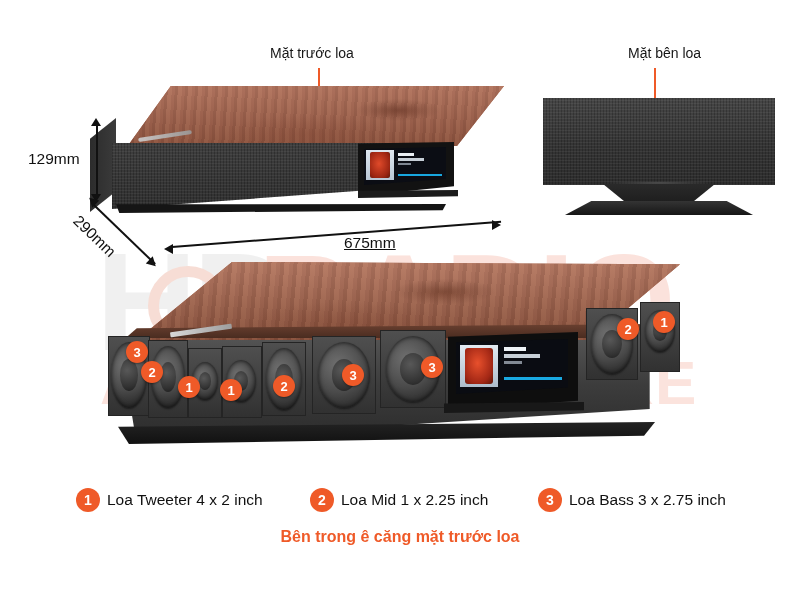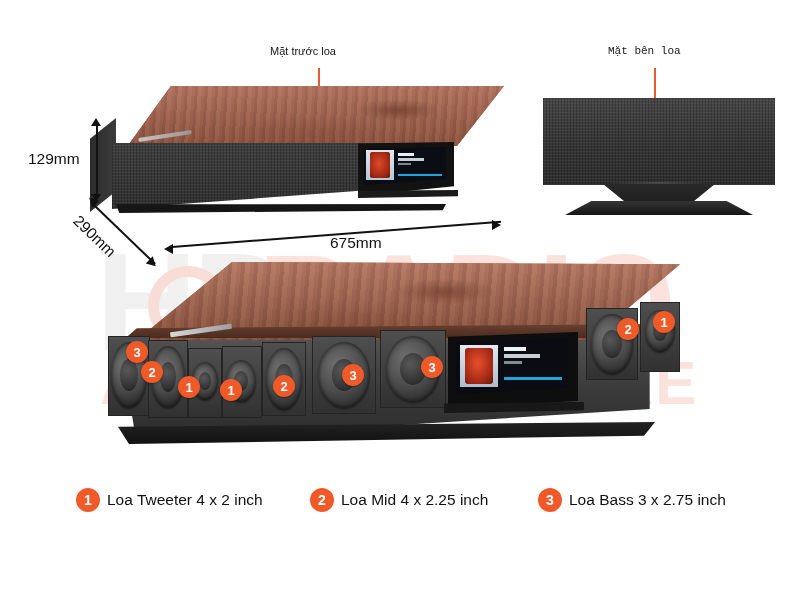--- a/index.html
+++ b/index.html
@@ -30,24 +30,24 @@
     content:"";position:absolute;left:23px;top:23px;width:24px;height:24px;
     border-radius:50%;background:#f7ddd5;
   }
   .wm-sub{
     left:100px;top:352px;font-size:62px;font-weight:bold;letter-spacing:2px;
     color:#fbe3dd;line-height:1;white-space:nowrap;
   }
 
   
   .heading{
-    position:absolute;font-size:11px;color:#161616;white-space:nowrap;
+    position:absolute;font-size:14px;color:#161616;white-space:nowrap;
   }
   #h-front{left:270px;top:45px;}
-  #h-side{left:608px;top:45px;font-family:Liberation Mono, monospace;}
+  #h-side{left:628px;top:45px;}
 
   
   .leader{position:absolute;width:2px;background:#ef5a28;}
   #leader-front{left:318px;top:68px;height:88px;}
   #leader-side{left:654px;top:68px;height:82px;}
   .leader-dot{
     position:absolute;width:11px;height:11px;border-radius:50%;
     background:#ef5a28;border:2px solid #c94a1e;box-sizing:border-box;
   }
   #dot-front{left:313px;top:152px;}
@@ -126,21 +126,21 @@
   #unit-top .grille-strip{
     position:absolute;left:48px;top:48px;width:54px;height:4px;
     background:linear-gradient(90deg,#cfcfcf,#9a9a9a);
     transform:rotate(-8.5deg);border-radius:2px;opacity:.9;
   }
 
   
   .dim-label{position:absolute;font-size:15.5px;color:#111;white-space:nowrap;}
   #lbl-129{left:28px;top:150px;}
   #lbl-290{left:82px;top:212px;transform:rotate(44deg);transform-origin:left top;}
-  #lbl-675{left:330px;top:234px;}
+  #lbl-675{left:344px;top:234px;text-decoration:underline;}
 
   .dim-line{position:absolute;background:#111;}
   #dim-v{left:96px;top:124px;width:1.6px;height:72px;}
   .arrow{position:absolute;width:0;height:0;}
   #dim-v-a1{left:91px;top:118px;border-left:5px solid transparent;border-right:5px solid transparent;border-bottom:8px solid #111;}
   #dim-v-a2{left:91px;top:194px;border-left:5px solid transparent;border-right:5px solid transparent;border-top:8px solid #111;}
 
   #dim-d{left:92px;top:202px;width:88px;height:1.6px;transform:rotate(44deg);transform-origin:left center;}
   #dim-d-a1{left:88px;top:196px;border-top:5px solid transparent;border-bottom:5px solid transparent;border-right:9px solid #111;transform:rotate(44deg);}
   #dim-d-a2{left:148px;top:258px;border-top:5px solid transparent;border-bottom:5px solid transparent;border-left:9px solid #111;transform:rotate(44deg);}
@@ -406,22 +406,23 @@
       <div class="badge" style="left: 653px; top: 311px;">1</div>
     </div>
 
   <div id="legend">
     <div class="leg-item" id="leg-0">
       <div class="leg-badge">1</div>
       <div class="leg-text">Loa Tweeter 4 x 2 inch</div>
     </div>
     <div class="leg-item" id="leg-1">
       <div class="leg-badge">2</div>
-      <div class="leg-text">Loa Mid 4 x 2.25 inch</div>
+      <div class="leg-text">Loa Mid 1 x 2.25 inch</div>
     </div>
     <div class="leg-item" id="leg-2">
       <div class="leg-badge">3</div>
       <div class="leg-text">Loa Bass 3 x 2.75 inch</div>
     </div>
   </div>
 
+  <div id="subtitle">Bên trong ê căng mặt trước loa</div>
 
 </div>
 
 </body></html>

